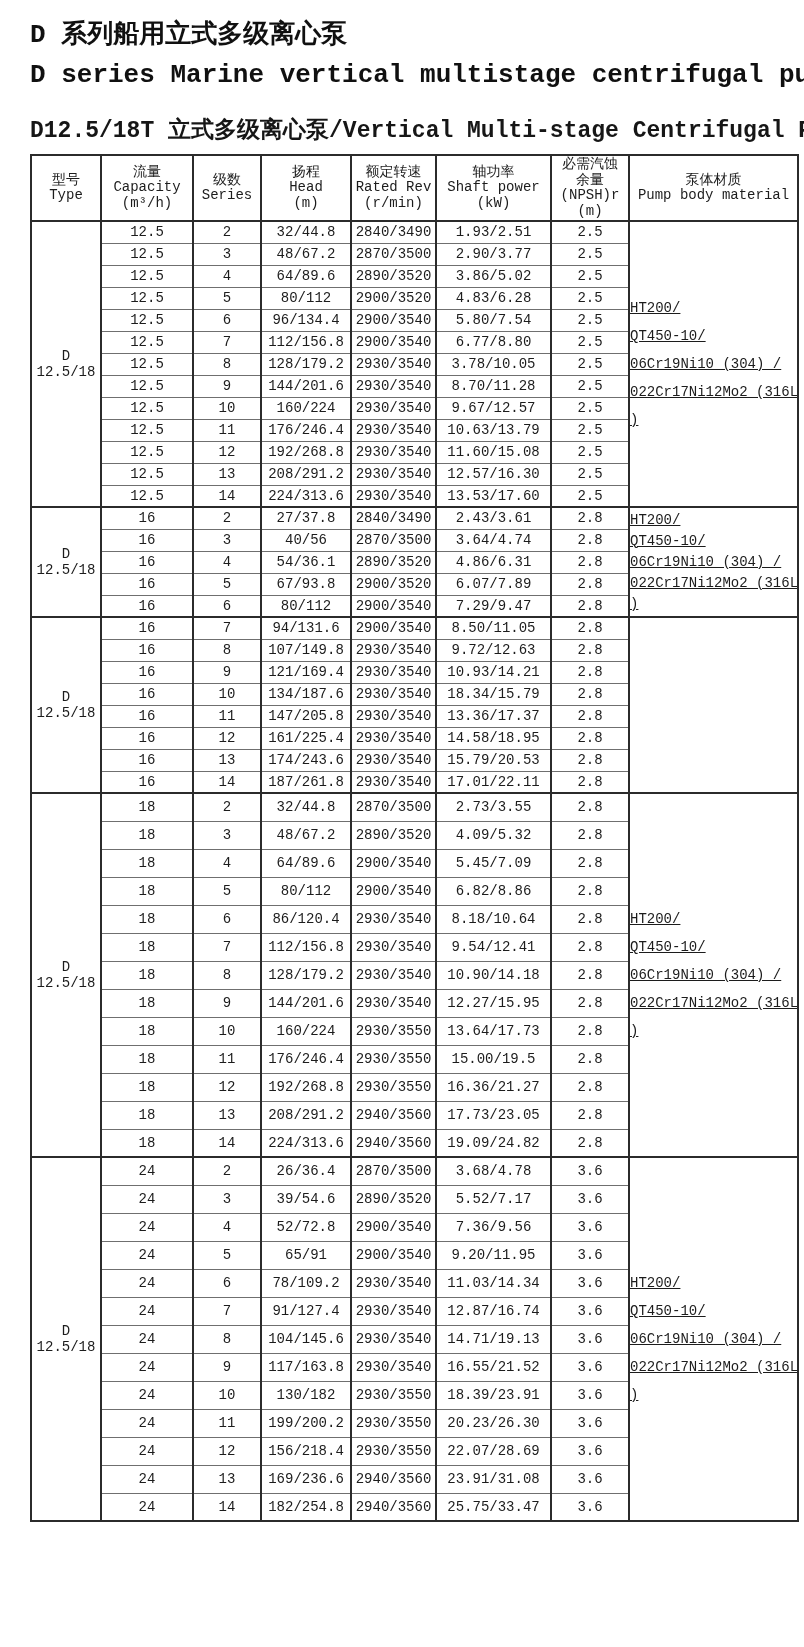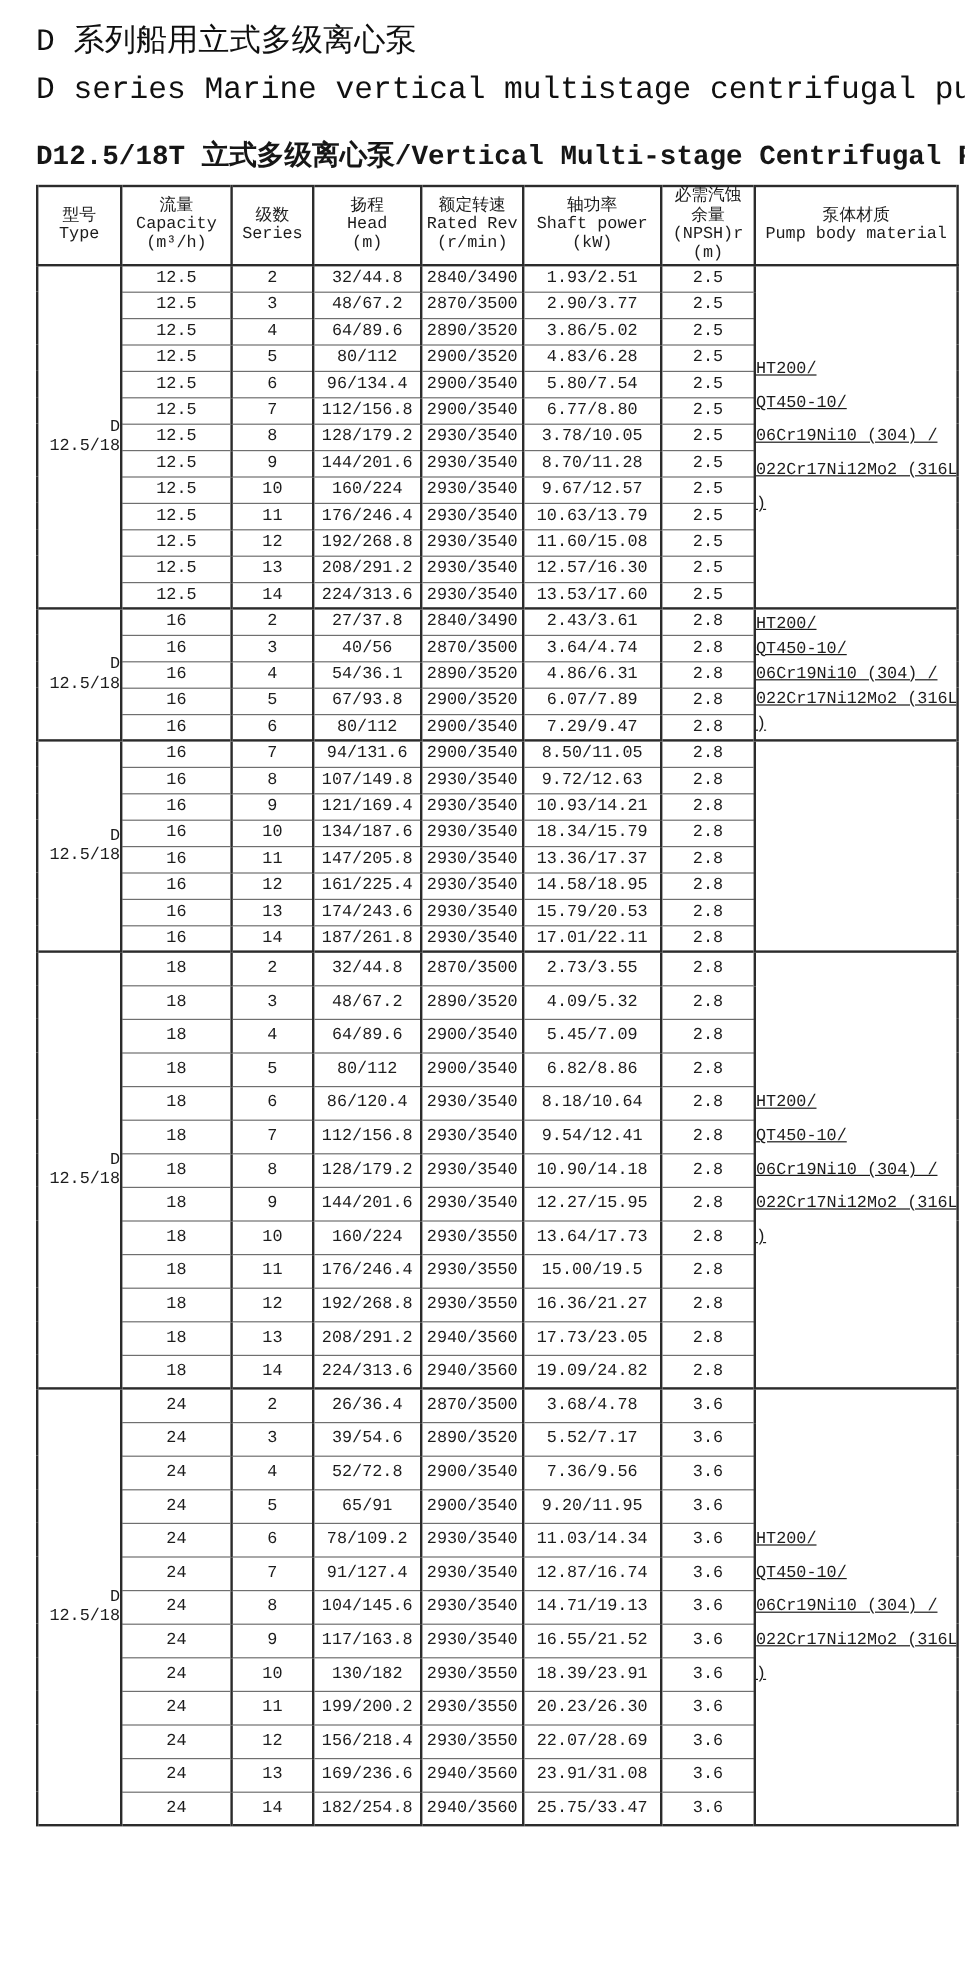--- a/index.html
+++ b/index.html
@@ -3,21 +3,21 @@
 <meta charset="utf-8">
 <style>
   html,body{margin:0;padding:0;background:#ffffff;}
   body{
     width:804px;height:1647px;box-sizing:border-box;
     font-family:"Liberation Mono","DejaVu Sans Mono",monospace;
     color:#161616;
   }
   .page{padding:16px 0 0 30px;}
   .title{
-    font-size:26px;font-weight:normal;letter-spacing:0px;
+    font-size:26px;font-weight:bold;letter-spacing:0px;
     margin:0 0 9px 0;color:#101010;white-space:nowrap;
   }
   .subtitle{
     font-size:23px;font-weight:bold;margin:24px 0 9px 0;white-space:nowrap;
   }
   table.sel{
     border-collapse:collapse;table-layout:fixed;width:767px;
     border:2px solid #2b2b2b;
   }
   table.sel th,table.sel td{
@@ -28,21 +28,21 @@
     border-bottom:2px solid #2b2b2b;
     font-weight:normal;text-align:center;vertical-align:middle;
     height:64px;line-height:15.5px;
   }
   .hline{display:block;}
   tr.row-sm{height:22px;}
   tr.row-lg{height:28px;}
   td.data{text-align:center;vertical-align:middle;}
   td.data.rsep{border-bottom:1px solid #6f6f6f;}
   tr.block-start td{border-top:2px solid #2b2b2b;}
-  td.type-cell{text-align:right;vertical-align:middle;}
+  td.type-cell{text-align:center;vertical-align:middle;}
   td.material-cell{
     text-align:left;vertical-align:middle;padding-left:10px;line-height:28px;
     white-space:nowrap;overflow:hidden;text-decoration:underline;
   }
   td.material-cell.mat-sm{line-height:21px;}
   .mline{display:block;}
 </style>
 </head>
 <body>
 

